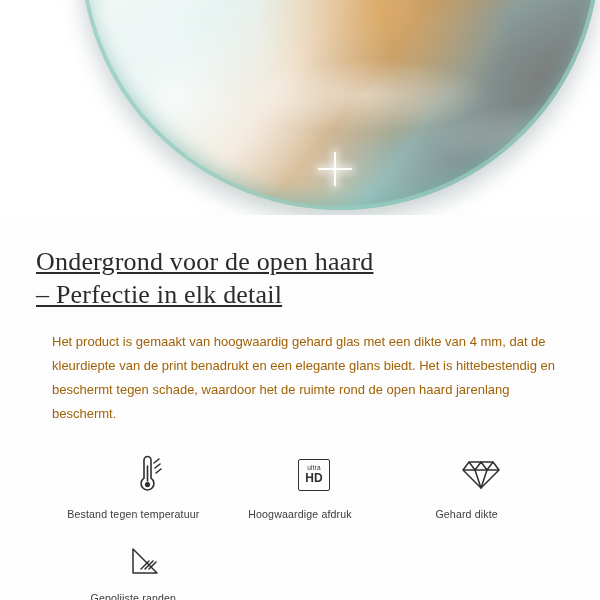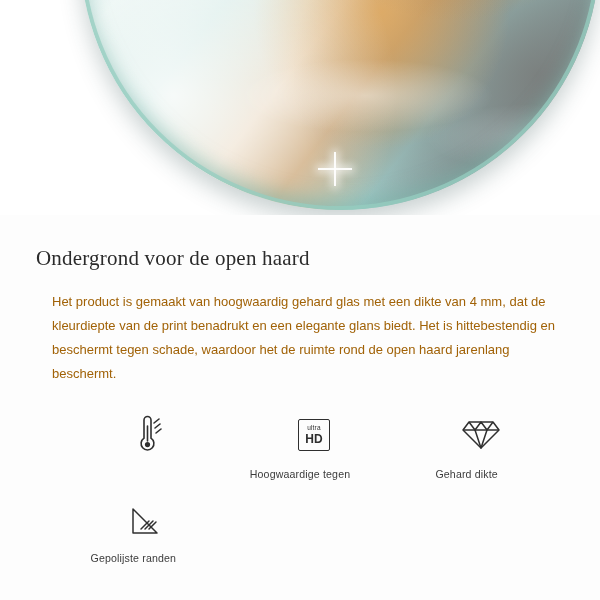--- a/index.html
+++ b/index.html
@@ -96,26 +96,27 @@
   }
   .hero-sparkle::before { width: 34px; height: 2px; }
   .hero-sparkle::after  { width: 2px;  height: 34px; }
 
   
   .content {
     padding: 18px 36px 0 36px;
   }
   .headline {
     font-family: "Liberation Serif", serif;
-    font-size: 21px;
+    font-size: 26px;
     line-height: 1.28;
     color: #2b2b2b;
     font-weight: 400;
     margin: 12px 0 0 0;
     letter-spacing: 0.2px;
+    text-decoration: underline;
   }
   .headline .line2 {
     display: block;
   }
   .body-copy {
     margin: 18px 0 0 16px;
     font-size: 13px;
     line-height: 1.85;
     color: #a16207;
     max-width: 528px;
@@ -181,47 +182,49 @@
   <div class="hero">
     <div class="hero-disc"></div>
     <div class="hero-edge"></div>
     <div class="hero-sparkle"></div>
   </div>
 
   <div class="content">
 
     <h1 class="headline">
       <span>Ondergrond voor de open haard</span>
+      <span class="line2">– Perfectie in elk detail</span>
     </h1>
 
     <p class="body-copy">Het product is gemaakt van hoogwaardig gehard glas met een dikte van 4 mm, dat de kleurdiepte van de print benadrukt en een elegante glans biedt. Het is hittebestendig en beschermt tegen schade, waardoor het de ruimte rond de open haard jarenlang beschermt.</p>
 
     <div class="features">
 
       <div class="feature">
         <div class="feature-icon">
           <svg width="34" height="42" viewBox="0 0 34 42" fill="none" stroke="#2f2f2f" stroke-width="1.6" stroke-linecap="round">
             <path d="M14 6a3.5 3.5 0 0 1 7 0v18.2a6.4 6.4 0 1 1-7 0V6z"></path>
             <line x1="17.5" y1="12" x2="17.5" y2="27"></line>
             <circle cx="17.5" cy="30.6" r="2.6" fill="#2f2f2f" stroke="none"></circle>
             <line x1="24" y1="9" x2="29" y2="5"></line>
             <line x1="25" y1="14" x2="30" y2="10"></line>
             <line x1="26" y1="19" x2="31" y2="15"></line>
           </svg>
         </div>
+        <div class="feature-label">Bestand tegen temperatuur</div>
       </div>
 
       <div class="feature">
         <div class="feature-icon">
           <div class="ultrahd-box">
             <span class="u1">ultra</span>
             <span class="u2">HD</span>
           </div>
         </div>
-        <div class="feature-label">Hoogwaardige tegen</div>
+        <div class="feature-label">Hoogwaardige afdruk</div>
       </div>
 
 
       <div class="feature">
         <div class="feature-icon">
           <svg width="40" height="36" viewBox="0 0 40 36" fill="none" stroke="#2f2f2f" stroke-width="1.5" stroke-linejoin="round">
             <path d="M8 5h24l6 8-18 18L2 13 8 5z"></path>
             <path d="M2 13h36"></path>
             <path d="M8 5l6 8 6-8 6 8 6-8"></path>
             <path d="M14 13l6 18 6-18"></path>

